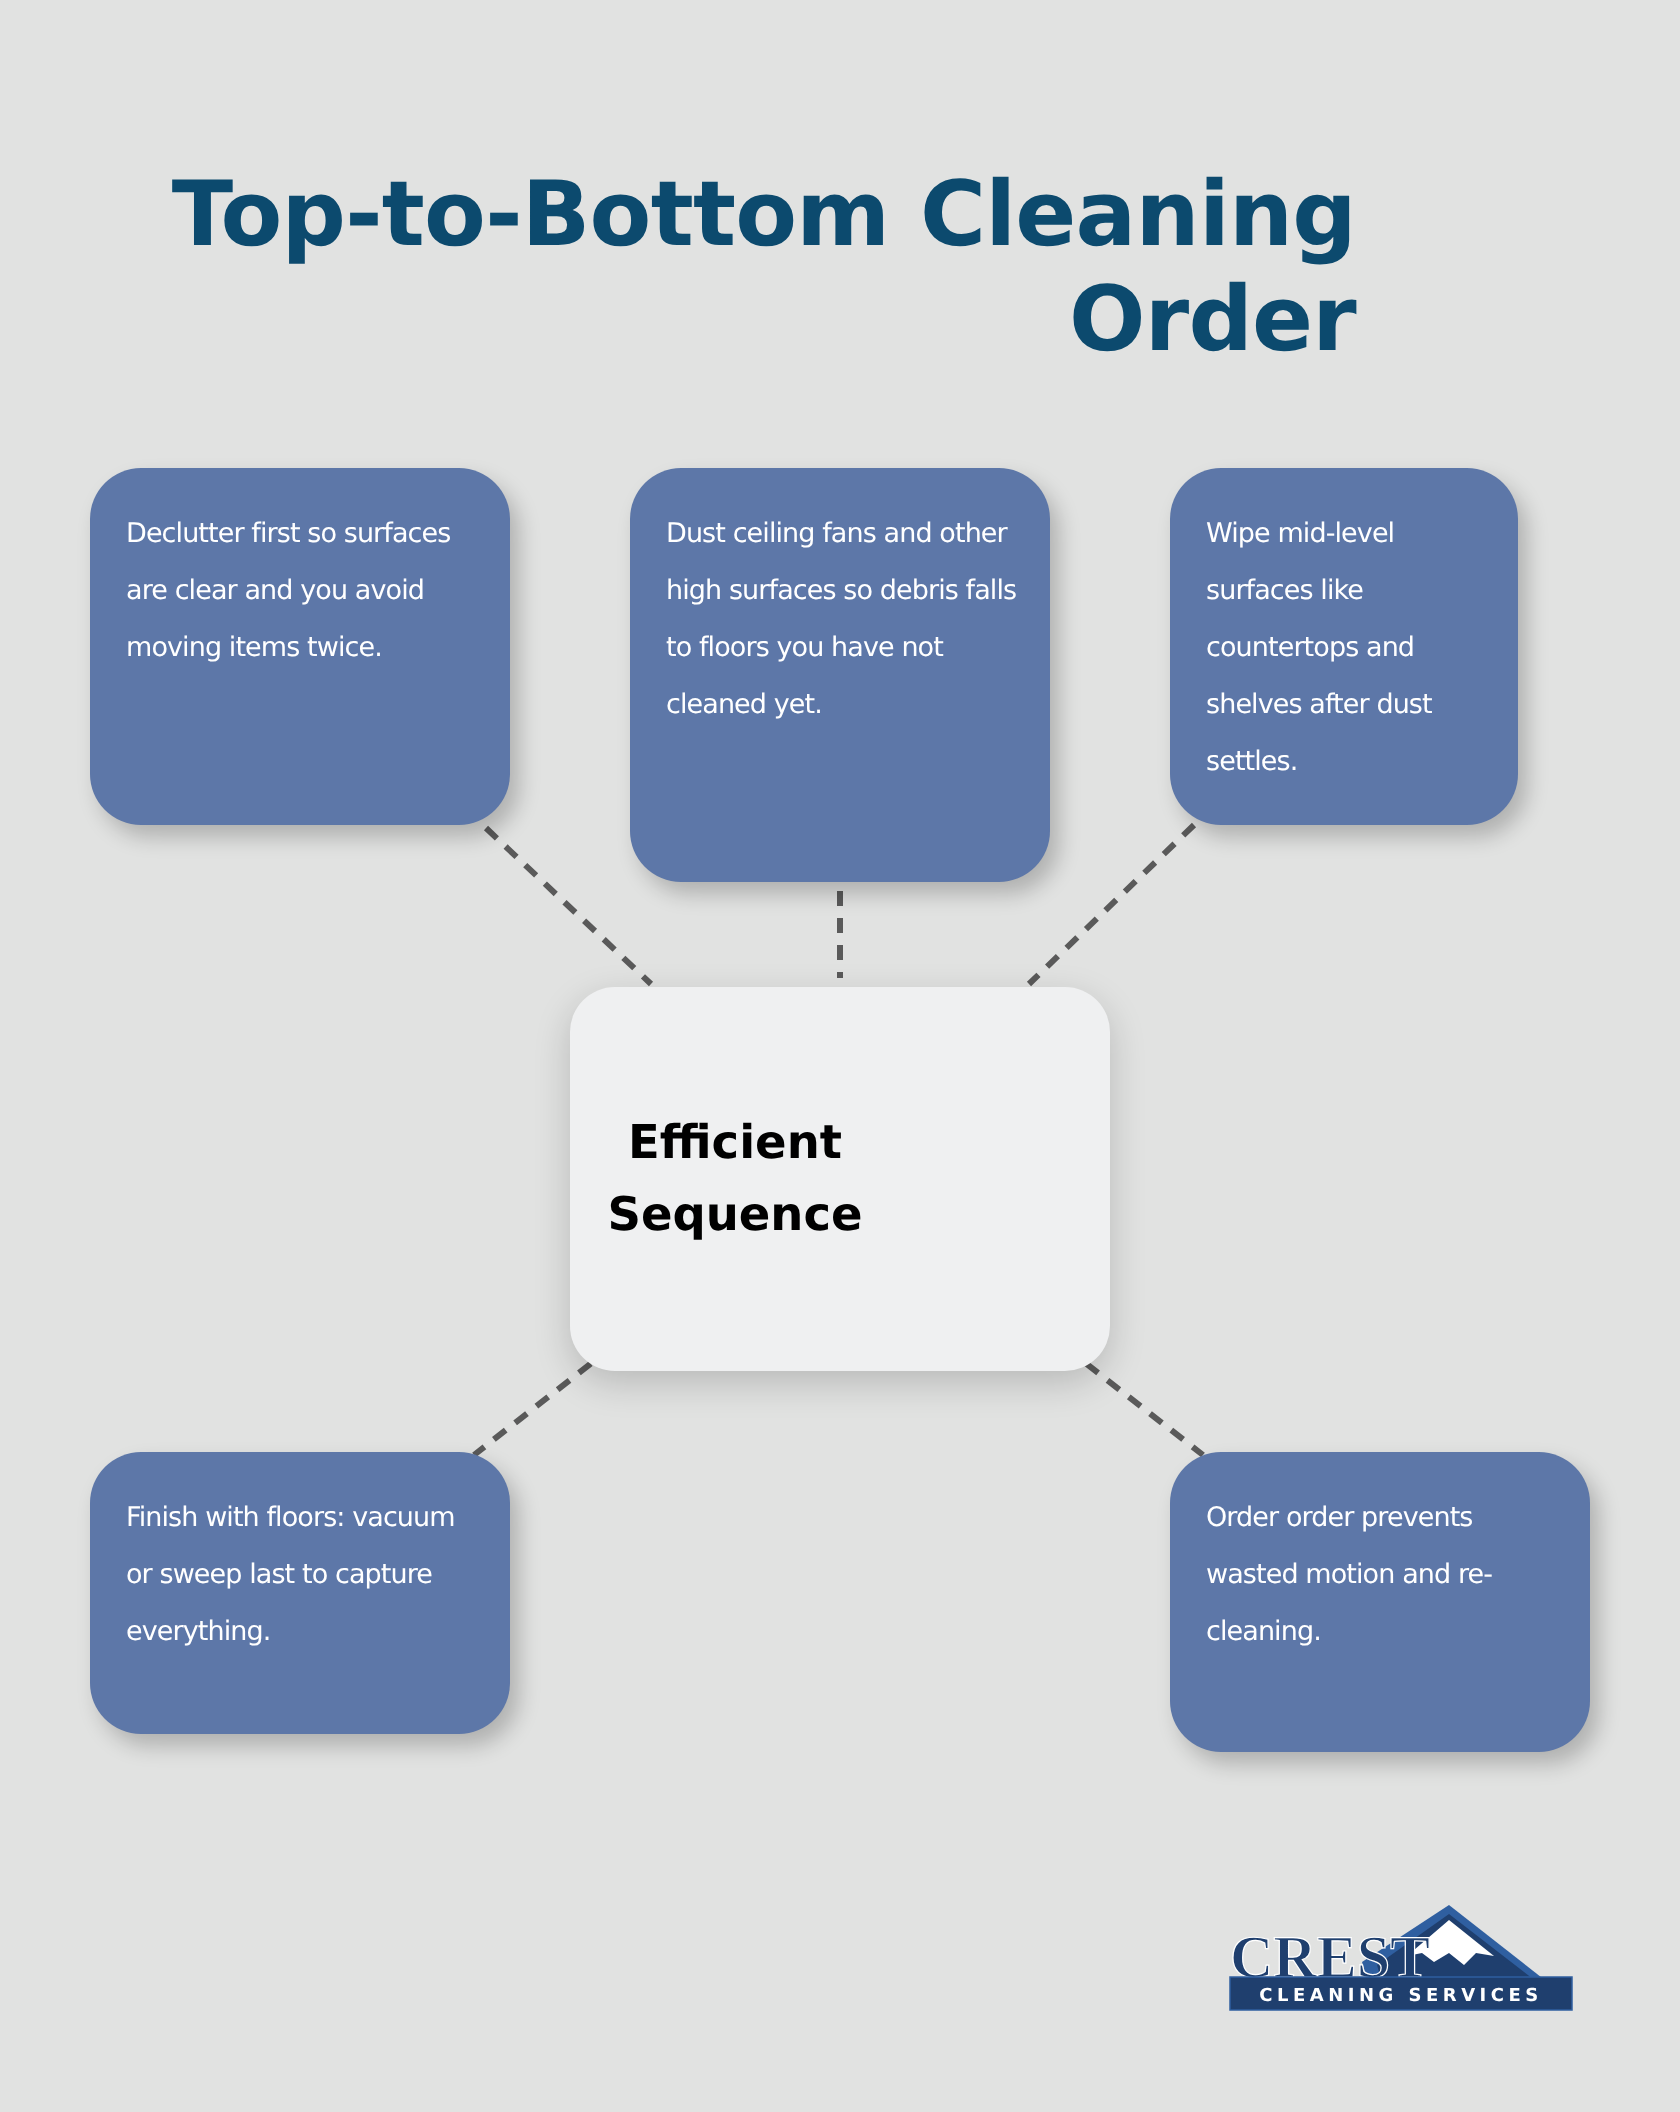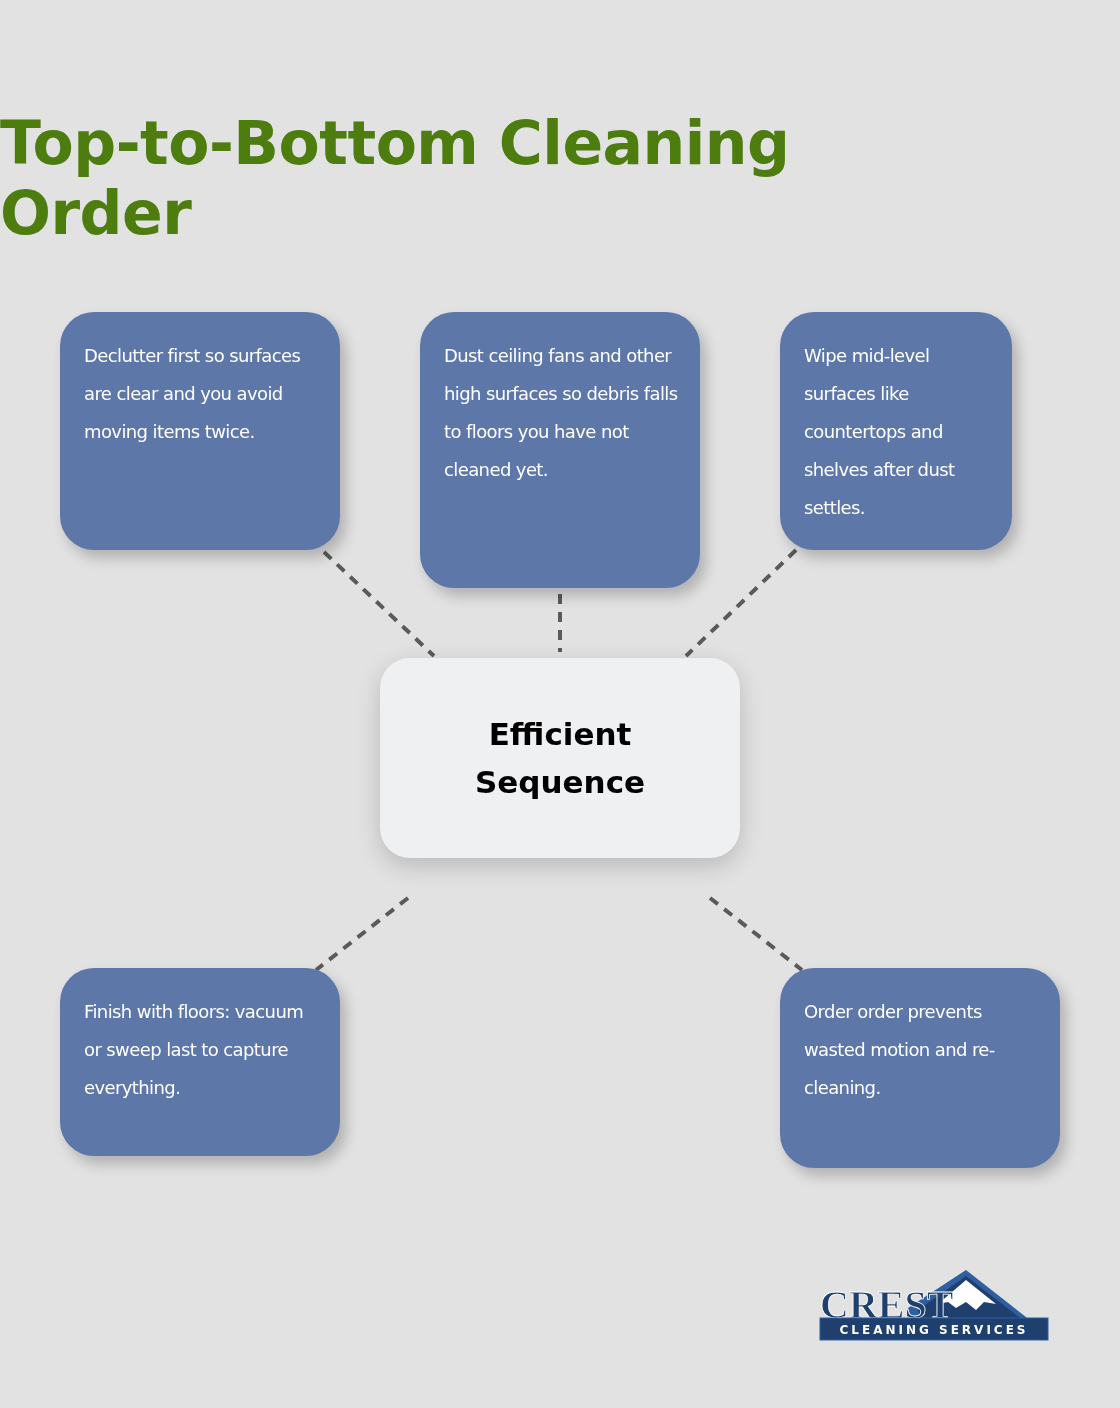--- a/index.html
+++ b/index.html
@@ -4,43 +4,43 @@
 <style>
   html, body { margin: 0; padding: 0; }
   body {
     width: 1120px; height: 1408px;
     background: #e1e2e1;
     position: relative; overflow: hidden;
     font-family: "DejaVu Sans", "Liberation Sans", sans-serif;
   }
   .title {
     position: absolute; left: 0; top: 108px; width: 904px;
-    text-align: left; font-size: 60px; font-weight: bold;
-    color: #4d7c0f; letter-spacing: -0.5px;
+    text-align: right; font-size: 60px; font-weight: bold;
+    color: #0c4a6e; letter-spacing: -0.5px;
     font-family: "DejaVu Sans", sans-serif;
   }
   svg.connectors { position: absolute; left: 0; top: 0; width: 1120px; height: 1408px; }
   .card {
     position: absolute;
     background: #5d77a8;
     border-radius: 34px;
     box-shadow: 6px 8px 14px rgba(0,0,0,0.22);
     color: #ffffff;
     font-size: 18px;
     line-height: 38px;
     padding: 25px 22px 0 24px;
     box-sizing: border-box;
     font-family: "DejaVu Sans", sans-serif;
     letter-spacing: -0.6px;
   }
   .center {
-    position: absolute; left: 380px; top: 658px; width: 360px; height: 200px;
+    position: absolute; left: 380px; top: 658px; width: 360px; height: 256px;
     background: #eff0f1; border-radius: 30px;
     box-shadow: 0 8px 24px rgba(0,0,0,0.18);
-    display: flex; align-items: center; justify-content: center;
+    display: flex; align-items: center; justify-content: flex-start;
     text-align: center; font-weight: bold; font-size: 31px; line-height: 48px;
     color: #000;
   }
   .center span { width: 220px; display: block; }
   .logo { position: absolute; left: 818px; top: 1268px; width: 232px; height: 76px; }
 </style>
 </head>
 <body>
 
 <div class="title">Top-to-Bottom Cleaning Order</div>

